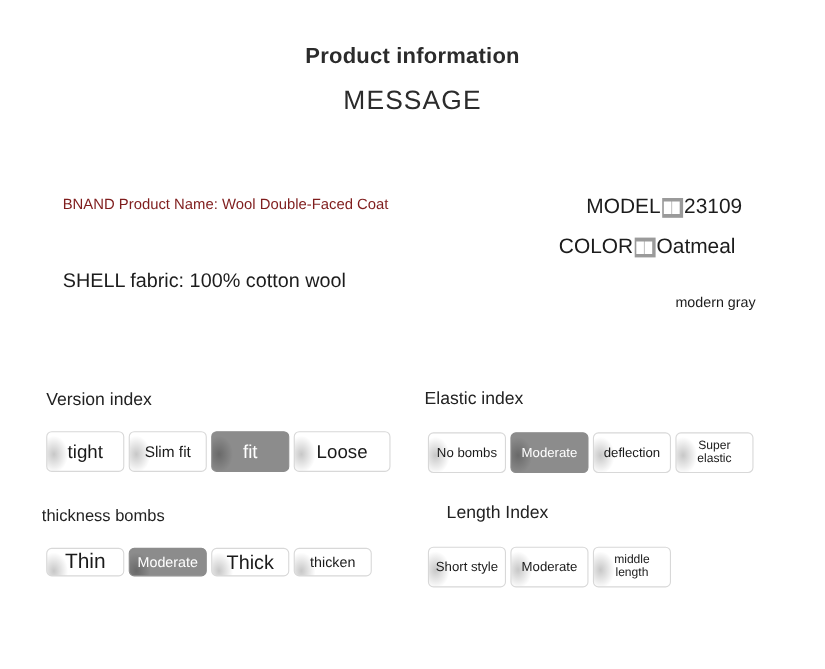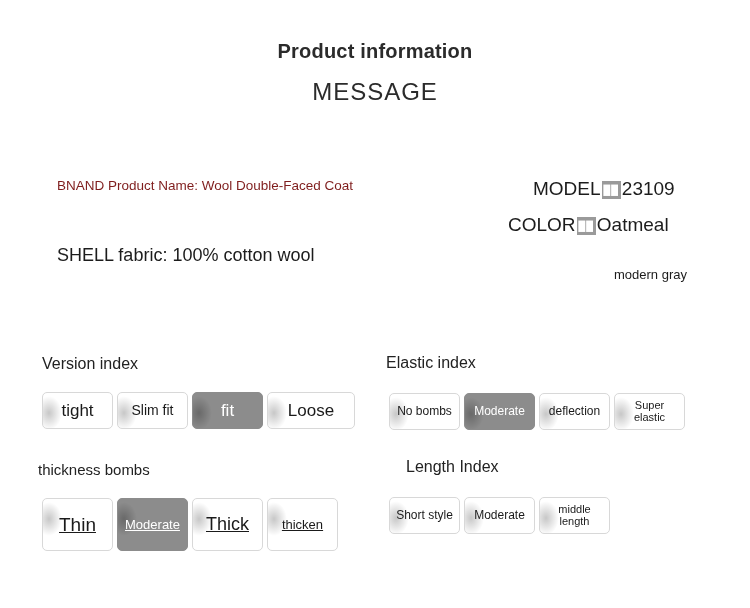--- a/index.html
+++ b/index.html
@@ -165,21 +165,21 @@
     background: radial-gradient(ellipse at center, rgba(0,0,0,0.25) 0%, rgba(0,0,0,0.0) 70%);
   }
 
   
   .row-version .chip   { width: 71px; }
   .row-version .chip.c0 { font-size: 17px; }
   .row-version .chip.c1 { font-size: 14px; }
   .row-version .chip.c2 { font-size: 17px; }
   .row-version .chip.c3 { font-size: 17px; width: 88px; }
 
-  .row-thickness .chip { width: 71px; height: 53px; text-decoration: underline; }
+  .row-thickness .chip { width: 71px; height: 26px; }
   .row-thickness .chip.c0 { font-size: 19px; }
   .row-thickness .chip.c1 { font-size: 13px; }
   .row-thickness .chip.c2 { font-size: 18px; }
   .row-thickness .chip.c3 { font-size: 13px; }
 
   .row-elastic .chip   { width: 71px; font-size: 12px; }
   .row-elastic .chip.c3 { font-size: 11px; }
 
   .row-length .chip    { width: 71px; font-size: 12px; }
   .row-length .chip.c2 { font-size: 11px; }

